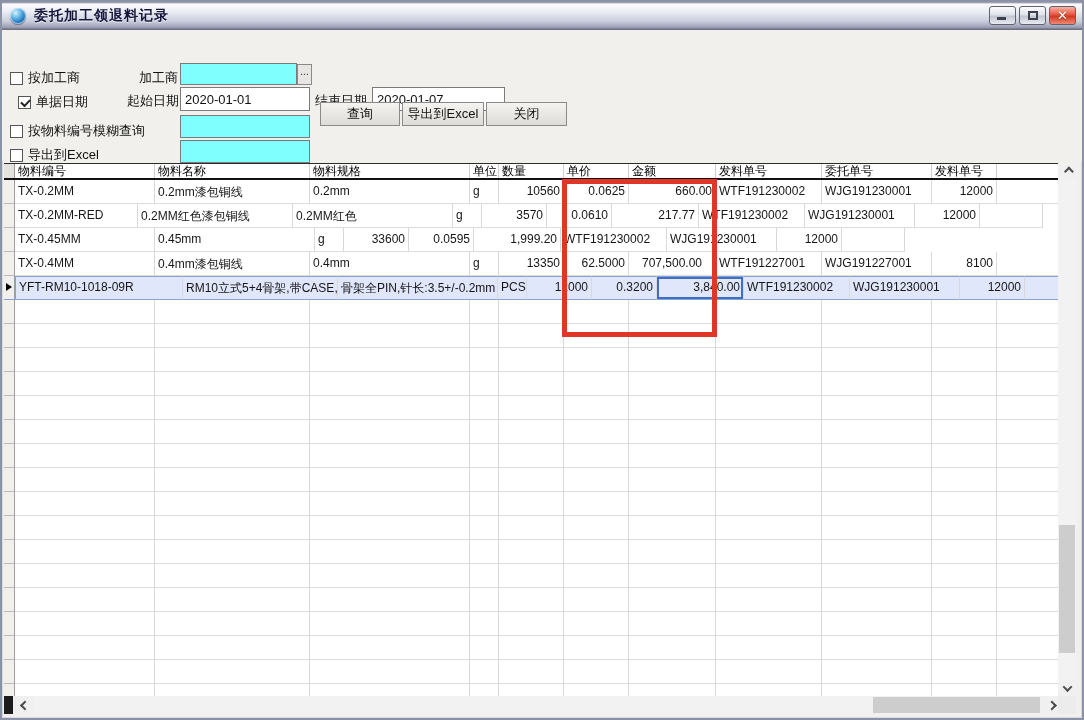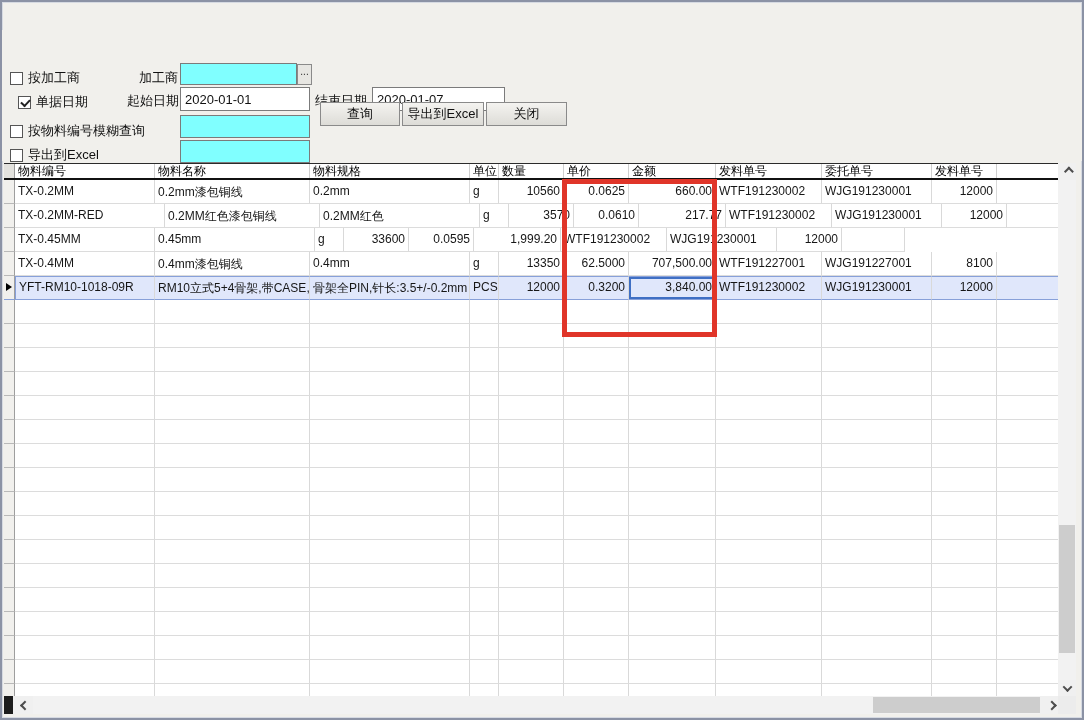--- a/index.html
+++ b/index.html
@@ -87,20 +87,35 @@
   .chev.u{transform:rotate(135deg) translate(-1px,-1px);}
   .chev.d{transform:rotate(-45deg) translate(1px,-1px);}
   .chev.l{transform:rotate(45deg) translate(1px,-1px);}
   .chev.rr{transform:rotate(-135deg) translate(-1px,1px);}
 </style>
 </head>
 <body>
 
 <div class="window">
 
+  <div class="titlebar">
+    <div class="app-icon"></div>
+    <div class="title-text">委托加工领退料记录</div>
+    <div class="winbtns">
+      <div class="wbtn">
+          <div class="glyph-min"></div>
+        </div>
+      <div class="wbtn">
+          <div class="glyph-max"></div>
+        </div>
+      <div class="wbtn close">
+          <div class="glyph-close">✕</div>
+        </div>
+    </div>
+  </div>
 
   <div class="form">
     <label class="cb" style="left:8px;top:39px;">
       <span class="box"></span>
       <span>按加工商</span>
     </label>
     <label class="cb checked" style="left:16px;top:63px;">
       <span class="box"></span>
       <span>单据日期</span>
     </label>
@@ -159,21 +174,21 @@
         <div class="cell r" style="width: 65px;">10560</div>
         <div class="cell r" style="width: 65px;">0.0625</div>
         <div class="cell r" style="width: 87px;">660.00</div>
         <div class="cell" style="width: 106px;">WTF191230002</div>
         <div class="cell" style="width: 110px;">WJG191230001</div>
         <div class="cell r" style="width: 65px;">12000</div>
         <div class="cell" style="width: 63px;"></div>
       </div>
       <div class="row">
         <div class="cell ind" style="width: 11px;"></div>
-        <div class="cell" style="width: 150px;">TX-0.2MM-RED</div>
+        <div class="cell" style="width: 123px;">TX-0.2MM-RED</div>
         <div class="cell" style="width: 155px;">0.2MM红色漆包铜线</div>
         <div class="cell" style="width: 160px;">0.2MM红色</div>
         <div class="cell" style="width: 29px;">g</div>
         <div class="cell r" style="width: 65px;">3570</div>
         <div class="cell r" style="width: 65px;">0.0610</div>
         <div class="cell r" style="width: 87px;">217.77</div>
         <div class="cell" style="width: 106px;">WTF191230002</div>
         <div class="cell" style="width: 110px;">WJG191230001</div>
         <div class="cell r" style="width: 65px;">12000</div>
         <div class="cell" style="width: 63px;"></div>
@@ -192,31 +207,31 @@
         <div class="cell" style="width: 63px;"></div>
       </div>
       <div class="row">
         <div class="cell ind" style="width: 11px;"></div>
         <div class="cell" style="width: 140px;">TX-0.4MM</div>
         <div class="cell" style="width: 155px;">0.4mm漆包铜线</div>
         <div class="cell" style="width: 160px;">0.4mm</div>
         <div class="cell" style="width: 29px;">g</div>
         <div class="cell r" style="width: 65px;">13350</div>
         <div class="cell r" style="width: 65px;">62.5000</div>
-        <div class="cell r" style="width: 87px;">707,500.00</div>
+        <div class="cell r" style="width: 87px; text-align: center;">707,500.00</div>
         <div class="cell" style="width: 106px;">WTF191227001</div>
         <div class="cell" style="width: 110px;">WJG191227001</div>
         <div class="cell r" style="width: 65px;">8100</div>
         <div class="cell" style="width: 63px;"></div>
       </div>
       <div class="row sel">
         <div class="cell ind" style="width: 11px;">
           <div class="marker"></div>
         </div>
-        <div class="cell" style="width: 140px;">YFT-RM10-1018-09R</div>
+        <div class="cell" style="width: 168px;">YFT-RM10-1018-09R</div>
         <div class="cell" style="width: 155px;">RM10立式5+4骨架,带CASE,</div>
         <div class="cell" style="width: 160px;">骨架全PIN,针长:3.5+/-0.2mm</div>
         <div class="cell" style="width: 29px;">PCS</div>
         <div class="cell r" style="width: 65px;">12000</div>
         <div class="cell r" style="width: 65px;">0.3200</div>
         <div class="cell r focus" style="width: 87px;">3,840.00</div>
         <div class="cell" style="width: 106px;">WTF191230002</div>
         <div class="cell" style="width: 110px;">WJG191230001</div>
         <div class="cell r" style="width: 65px;">12000</div>
         <div class="cell" style="width: 63px;"></div>

